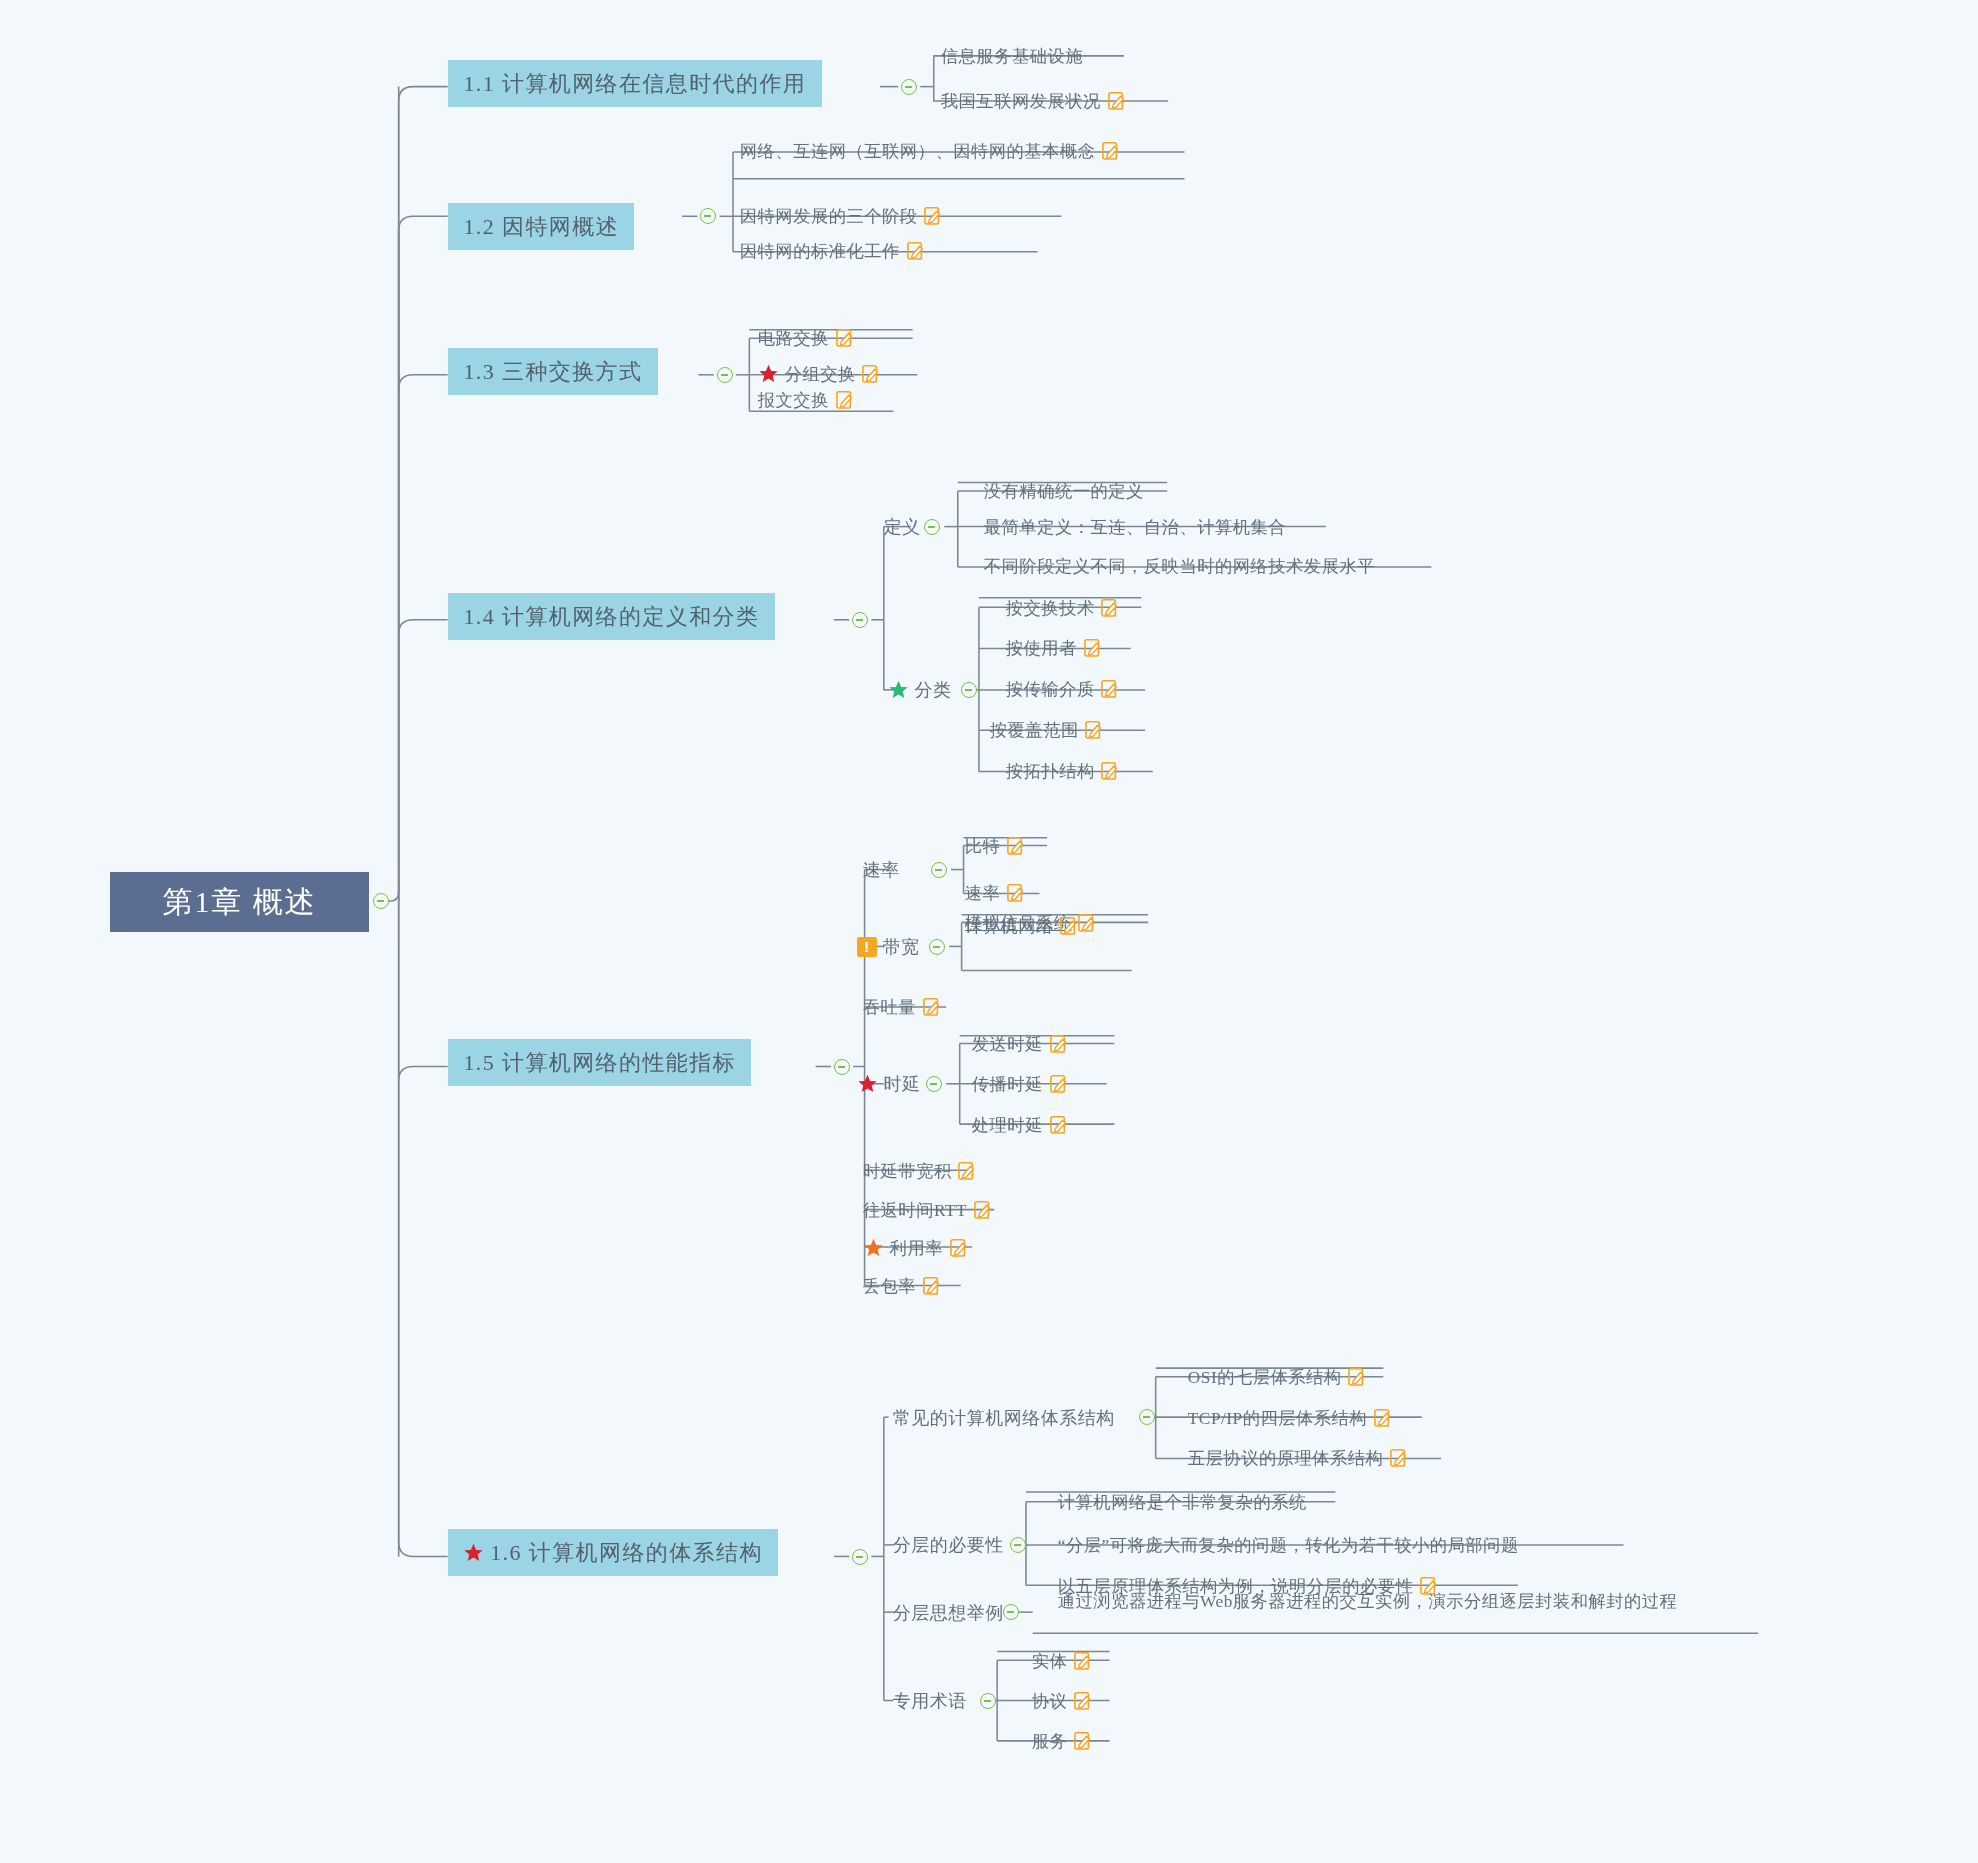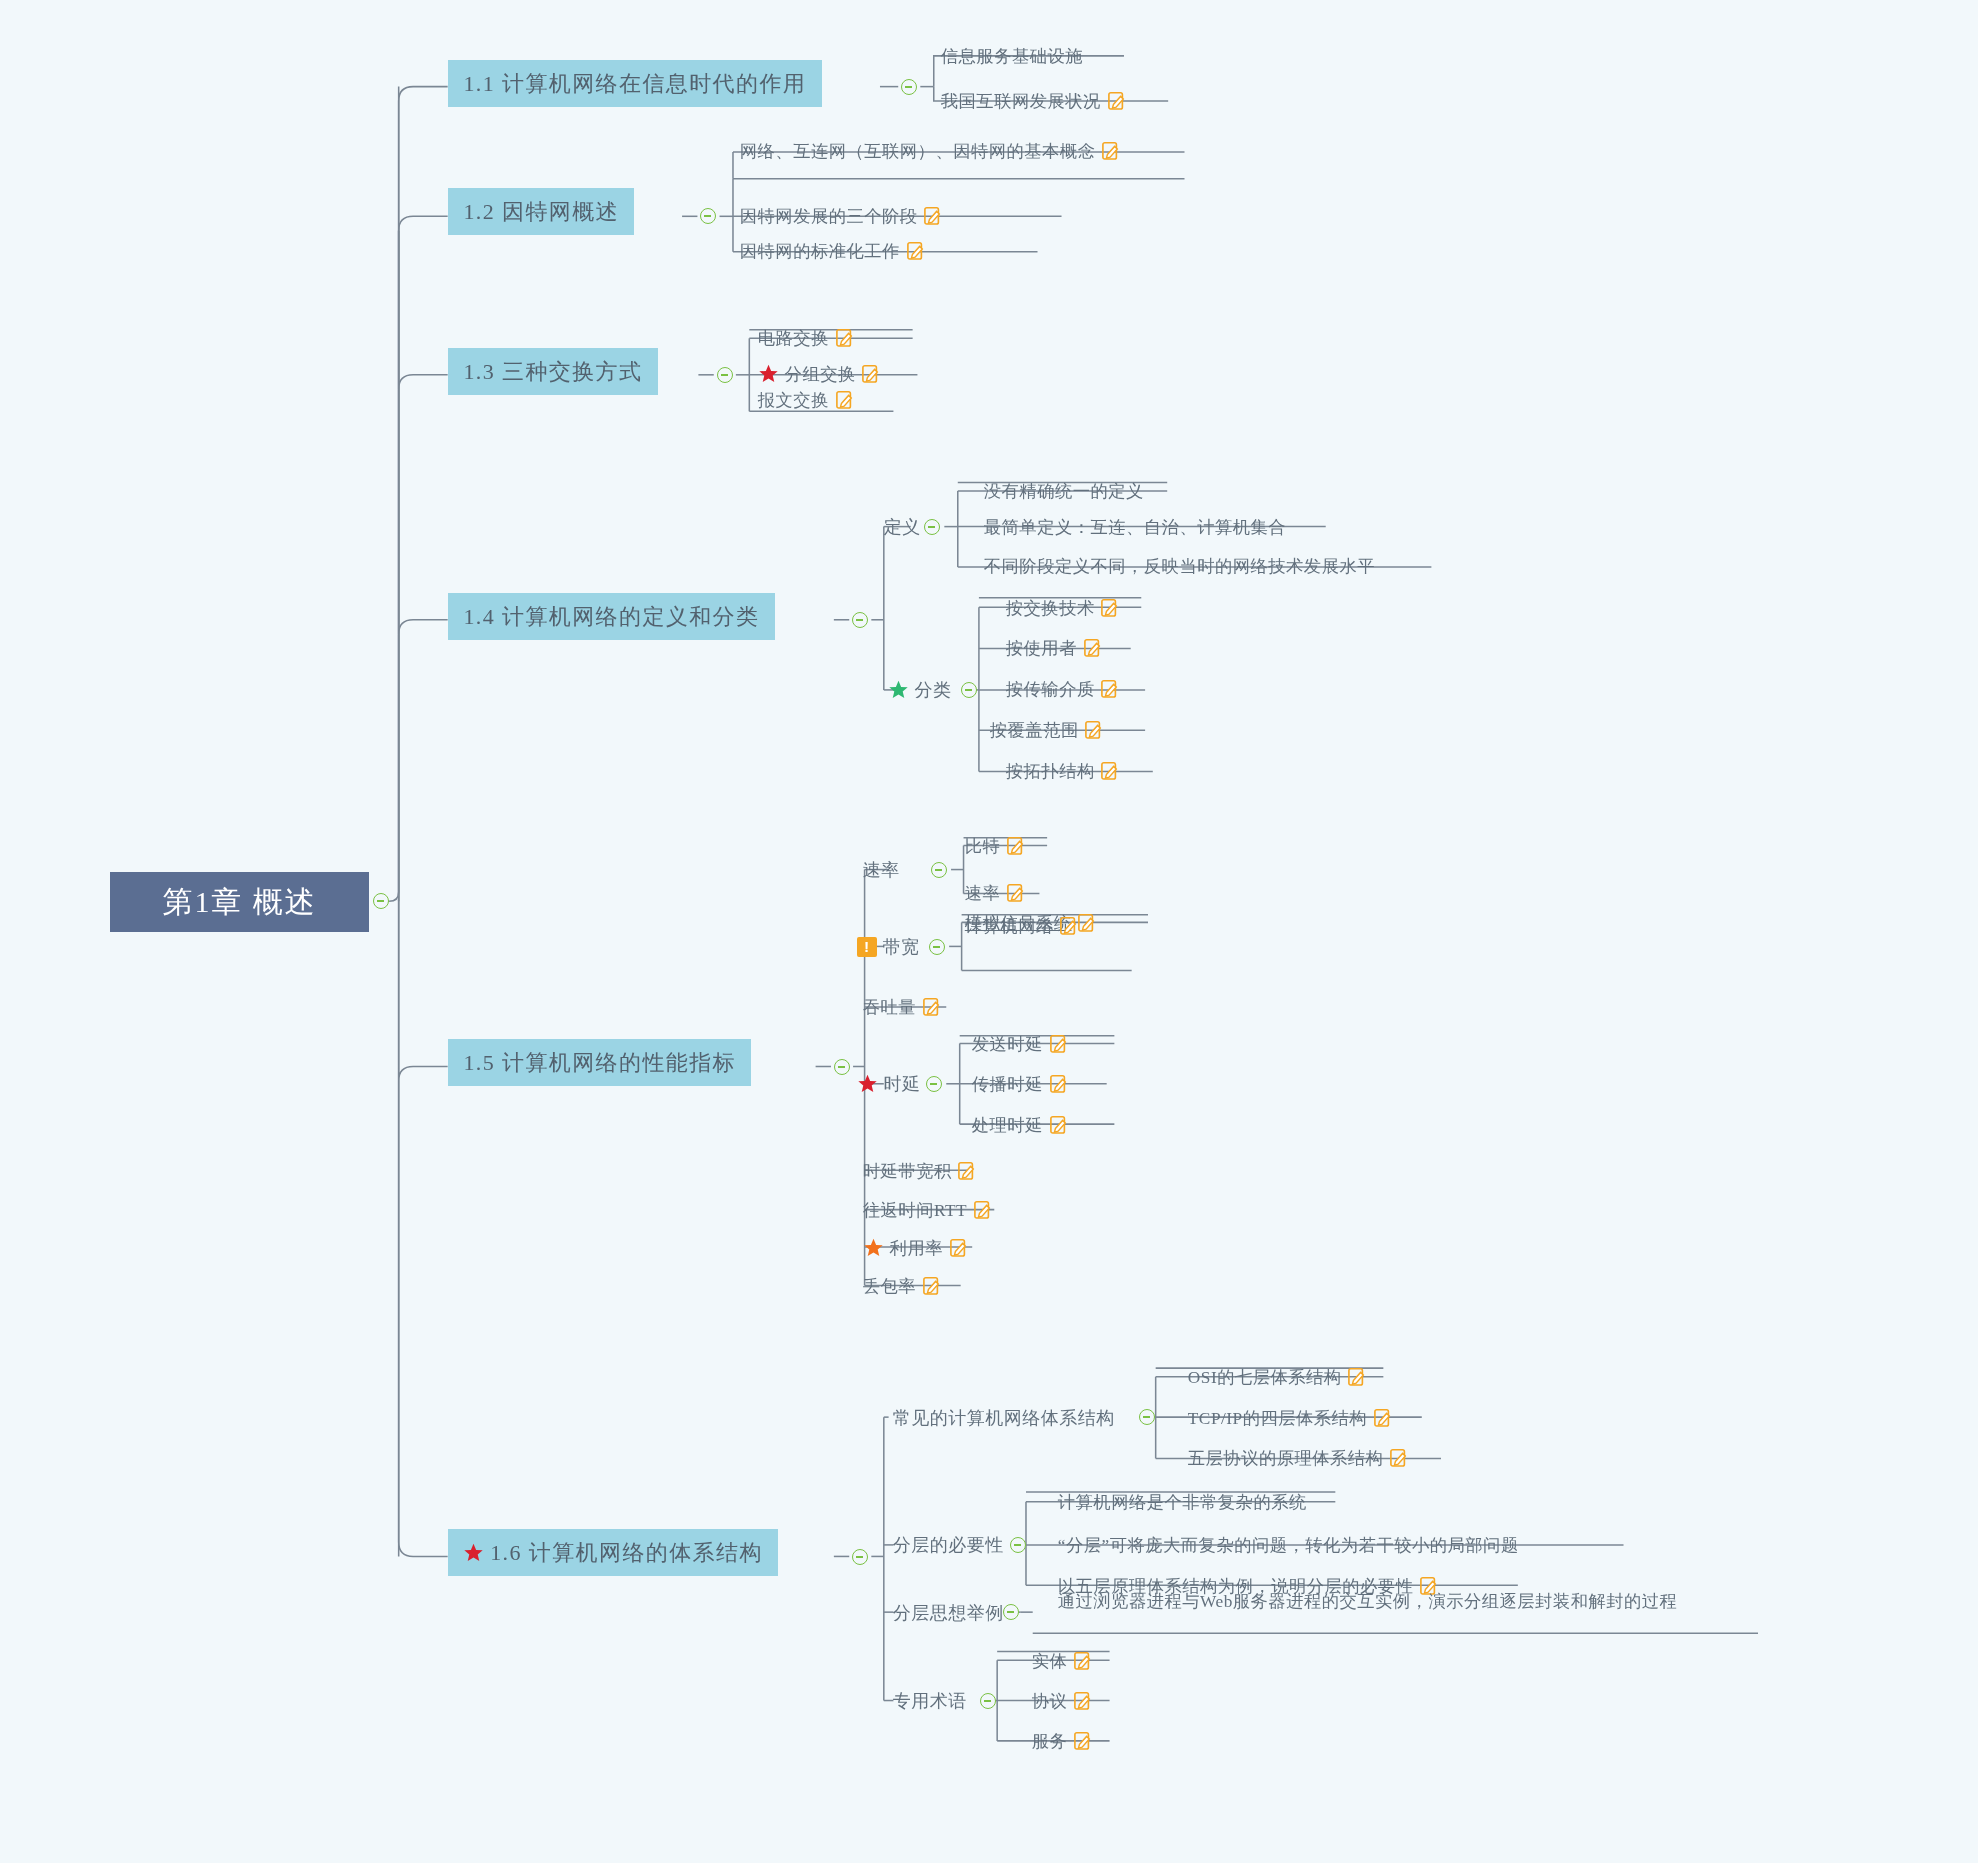--- a/index.html
+++ b/index.html
@@ -268,21 +268,21 @@
   <div class="node leaf" style="left:937px; top:87px;">
     <span>我国互联网发展状况</span>
     <span class="note">
         <svg viewBox="0 0 20 22">
           <rect x="1" y="2" width="15" height="18" rx="2" fill="none" stroke="#f5a623" stroke-width="1.8"></rect>
           <path d="M6 15 L14 6 L17 9 L9 18 L5 19 Z" fill="#ffffff" stroke="#f5a623" stroke-width="1.6"></path>
         </svg>
       </span>
   </div>
 
-  <div class="node chapter" style="left:448px; top:188px;text-align:right;">
+  <div class="node chapter" style="left:448px; top:203px;text-align:right;">
     <span>1.2 因特网概述</span>
   </div>
   <div class="toggle" style="left:700px; top:208px;"></div>
 
   <div class="node leaf" style="left:736px; top:137px;">
     <span>网络、互连网（互联网）、因特网的基本概念</span>
     <span class="note">
         <svg viewBox="0 0 20 22">
           <rect x="1" y="2" width="15" height="18" rx="2" fill="none" stroke="#f5a623" stroke-width="1.8"></rect>
           <path d="M6 15 L14 6 L17 9 L9 18 L5 19 Z" fill="#ffffff" stroke="#f5a623" stroke-width="1.6"></path>

